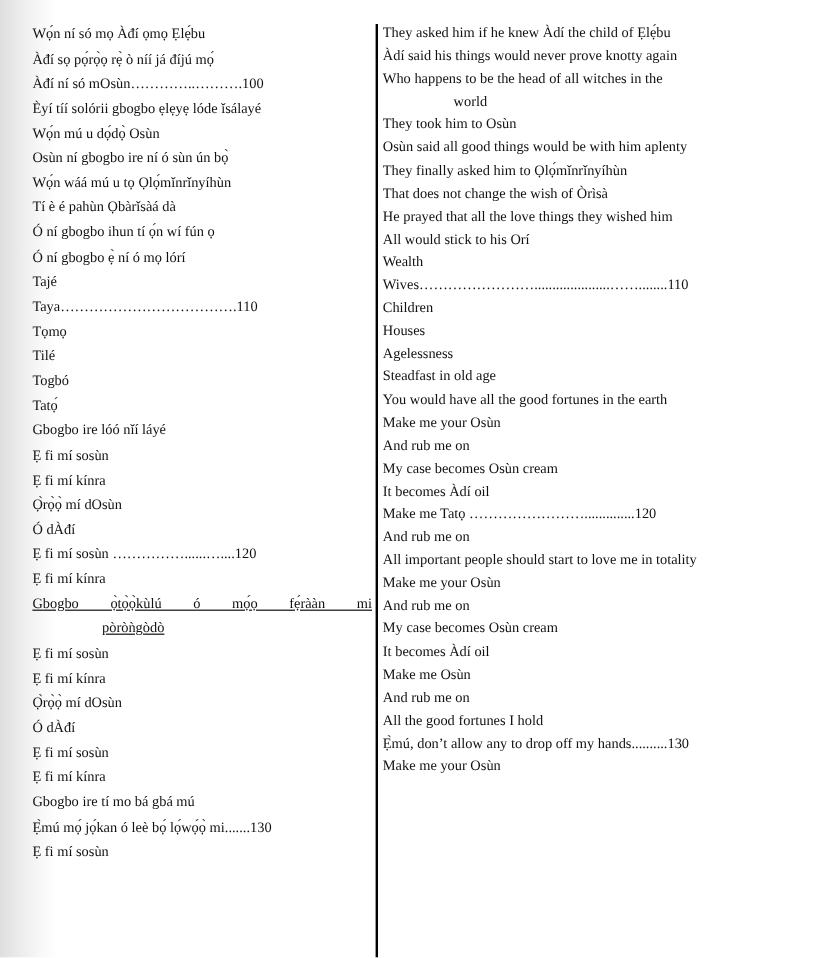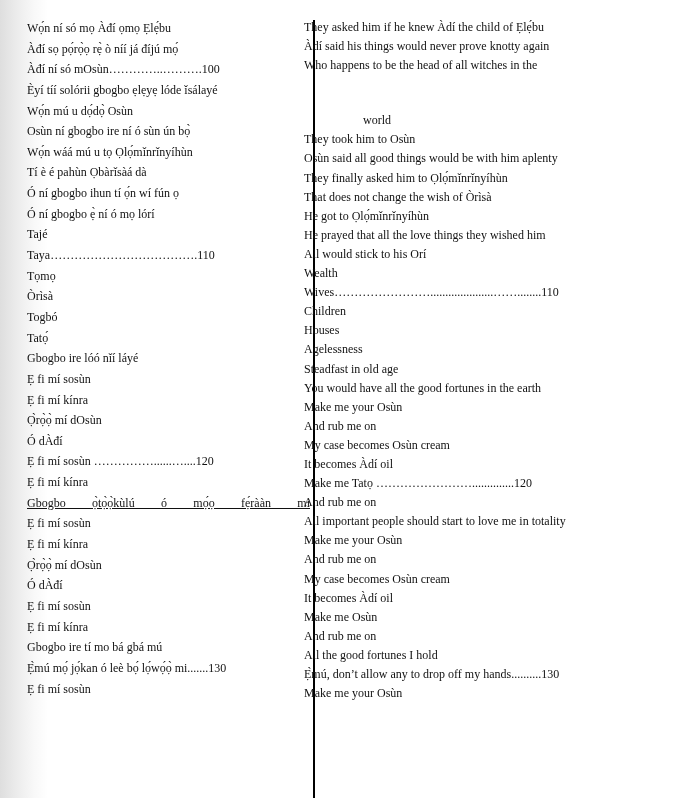--- a/index.html
+++ b/index.html
@@ -33,21 +33,21 @@
     .col-left {
       left: 27px;
       top: 18px;
       width: 283px;
     }
     .col-left .line {
       height: 20.65px;
       line-height: 20.65px;
     }
     .col-right {
-      left: 304px;
+      left: 319px;
       top: 18px;
       width: 365px;
     }
     .col-right .line {
       height: 19.1px;
       line-height: 19.1px;
     }
     .line.justify {
       white-space: normal;
       text-align: justify;
@@ -61,21 +61,20 @@
       padding-left: 58px;
       text-align: left;
       text-align-last: left;
     }
     .col-right .line.wrap {
       height: auto;
     }
     .col-right .line .cont {
       display: block;
       padding-left: 59px;
-      margin-top: 36px;
     }
     .divider {
       position: absolute;
       left: 313px;
       top: 20px;
       width: 2px;
       height: 778px;
       background: #000000;
     }
   </style>
@@ -91,32 +90,33 @@
   <li class="line">Èyí tíí solórii gbogbo ẹlẹyẹ lóde ǐsálayé</li>
   <li class="line">Wọ́n mú u dọ́dọ̀ Osùn</li>
   <li class="line">Osùn  ní gbogbo ire ní ó sùn ún bọ̀</li>
   <li class="line">Wọ́n wáá mú u tọ Ọlọ́mǐnrǐnyíhùn</li>
   <li class="line">Tí è é pahùn Ọbàrǐsàá dà</li>
   <li class="line">Ó ní gbogbo ihun tí ọ́n wí fún ọ</li>
   <li class="line">Ó ní gbogbo ẹ̀ ní ó mọ lórí</li>
   <li class="line">Tajé</li>
   <li class="line">Taya……………………………….110</li>
   <li class="line">Tọmọ</li>
-  <li class="line">Òrìsà</li>
+  <li class="line">Tilé</li>
   <li class="line">Togbó</li>
   <li class="line">Tatọ́</li>
   <li class="line">Gbogbo ire lóó nǐí láyé</li>
   <li class="line">Ẹ fi mí sosùn</li>
   <li class="line">Ẹ fi mí kínra</li>
   <li class="line">Ọ̀rọ̀ọ̀ mí dOsùn</li>
   <li class="line">Ó dÀđí</li>
   <li class="line">Ẹ fi mí sosùn  ……………......…....120</li>
   <li class="line">Ẹ fi mí kínra</li>
   <li class="line justify">
     <span>Gbogbo ọ̀tọ̀ọ̀kùlú ó mọ́ọ fẹ́rààn mi</span>
+    <span class="cont">pòròǹgòdò</span>
   </li>
   <li class="line">Ẹ fi mí sosùn</li>
   <li class="line">Ẹ fi mí kínra</li>
   <li class="line">Ọ̀rọ̀ọ̀ mí dOsùn</li>
   <li class="line">Ó dÀđí</li>
   <li class="line">Ẹ fi mí sosùn</li>
   <li class="line">Ẹ fi mí kínra</li>
   <li class="line">Gbogbo ire tí mo bá gbá mú</li>
   <li class="line">Ẹ̀mú mọ́ jọ́kan ó leè bọ́ lọ́wọ́ọ̀ mi.......130</li>
   <li class="line">Ẹ fi mí sosùn</li>
@@ -128,21 +128,20 @@
   <li class="line">They asked him if he knew Àdí the child of Ẹlẹ́bu</li>
   <li class="line">Àdí said his things would never prove knotty again</li>
   <li class="line wrap">
     <span>Who happens to be the head of all witches in the</span>
     <span class="cont">world</span>
   </li>
   <li class="line">They took him to Osùn</li>
   <li class="line">Osùn said all good things would be with him aplenty</li>
   <li class="line">They finally asked him to Ọlọ́mǐnrǐnyíhùn</li>
   <li class="line">That does not change the wish of Òrìsà</li>
-  <li class="line">He got to Ọlọ́mǐnrǐnyíhùn</li>
   <li class="line">He prayed that all the love things they wished him</li>
   <li class="line">All would stick to his Orí</li>
   <li class="line">Wealth</li>
   <li class="line">Wives…………………….....................……........110</li>
   <li class="line">Children</li>
   <li class="line">Houses</li>
   <li class="line">Agelessness</li>
   <li class="line">Steadfast in old age</li>
   <li class="line">You would have all the good fortunes in the earth</li>
   <li class="line">Make me your Osùn</li>

